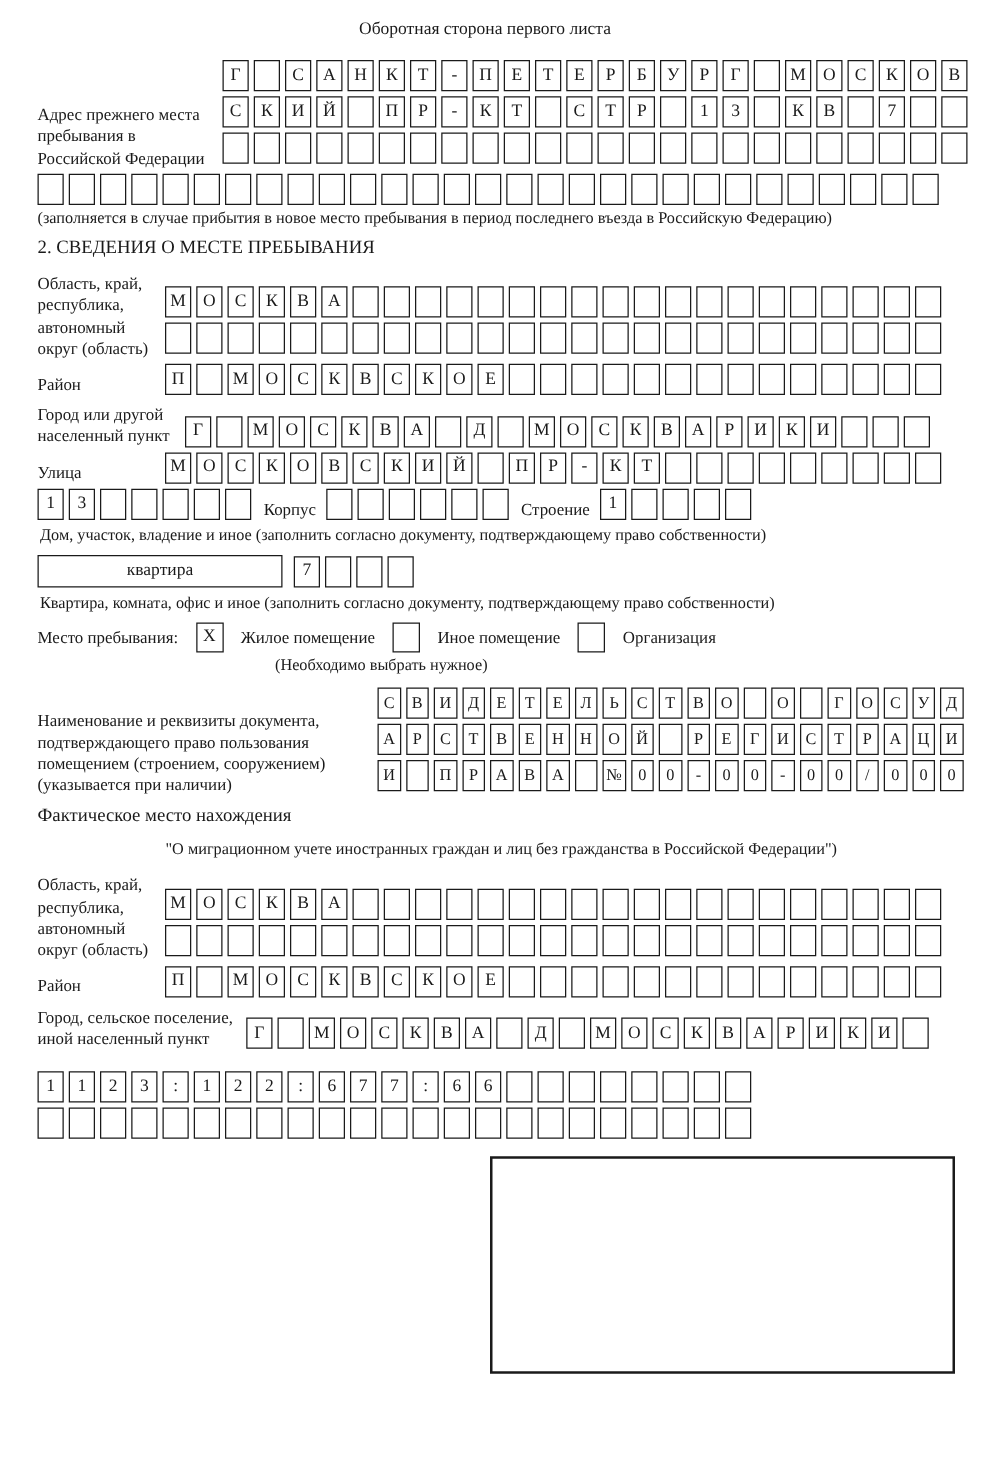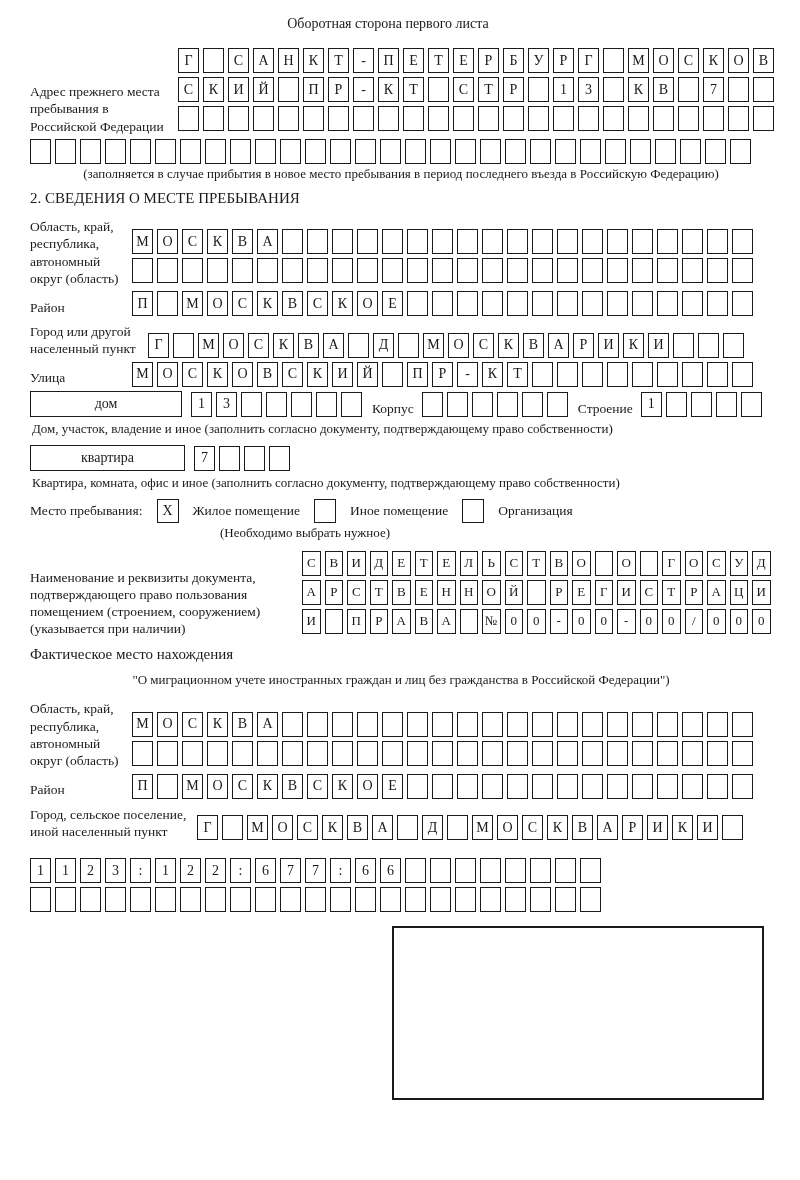--- a/index.html
+++ b/index.html
@@ -24,30 +24,30 @@
   .cells { display: flex; gap: 4px; }
   .grid-rows .cells { margin-bottom: 4px; }
   .cell {
     width: 21px; height: 25px; flex: 0 0 21px;
     border: 1.7px solid #1a1a1a;
     display: inline-flex; align-items: center; justify-content: center;
     font-size: 14px; font-family: "Liberation Serif", serif;
   }
   .cells.narrow .cell { width: 18.5px; flex: 0 0 18.5px; font-size: 13px; }
 
-  .caption { font-size: 13px; text-align: center; margin: 2px 0 8px 0; }
+  .caption { font-size: 13px; text-align: left; margin: 2px 0 8px 0; }
   .caption-left { font-size: 13px; margin: 2px 0 8px 2px; }
   .section-title { font-size: 15px; font-weight: normal; margin: 8px 0 8px 0; }
 
   .named-box {
     border: 1.7px solid #1a1a1a; height: 26px; display: inline-flex;
     align-items: center; justify-content: center; font-size: 14px;
   }
   .house-box { width: 152px; margin-right: 9px; }
-  .apt-box { width: 155px; margin-right: 9px; }
+  .apt-box { width: 196px; margin-right: 9px; }
   .inline-label { font-size: 13.5px; padding: 4px 8px 0 10px; white-space: nowrap; }
 
   .stay-row { display: flex; align-items: center; gap: 10px; margin: 8px 0 2px 0; font-size: 13.5px; }
   .checkbox {
     width: 22px; height: 24px; border: 1.7px solid #1a1a1a;
     display: inline-flex; align-items: center; justify-content: center;
     font-size: 14px; margin: 0 4px;
   }
   .choose-note { font-size: 13px; margin: 0 0 10px 190px; }
 
@@ -327,21 +327,20 @@
       <span class="cell"></span>
       <span class="cell"></span>
       <span class="cell"></span>
       <span class="cell"></span>
       <span class="cell"></span>
       <span class="cell"></span>
     </div>
 </div>
 
 <div class="row">
-  <div class="named-box house-box">дом</div>
   <div class="cells">
       <span class="cell">1</span>
       <span class="cell">3</span>
       <span class="cell"></span>
       <span class="cell"></span>
       <span class="cell"></span>
       <span class="cell"></span>
       <span class="cell"></span>
     </div>
   <div class="inline-label">Корпус</div>

